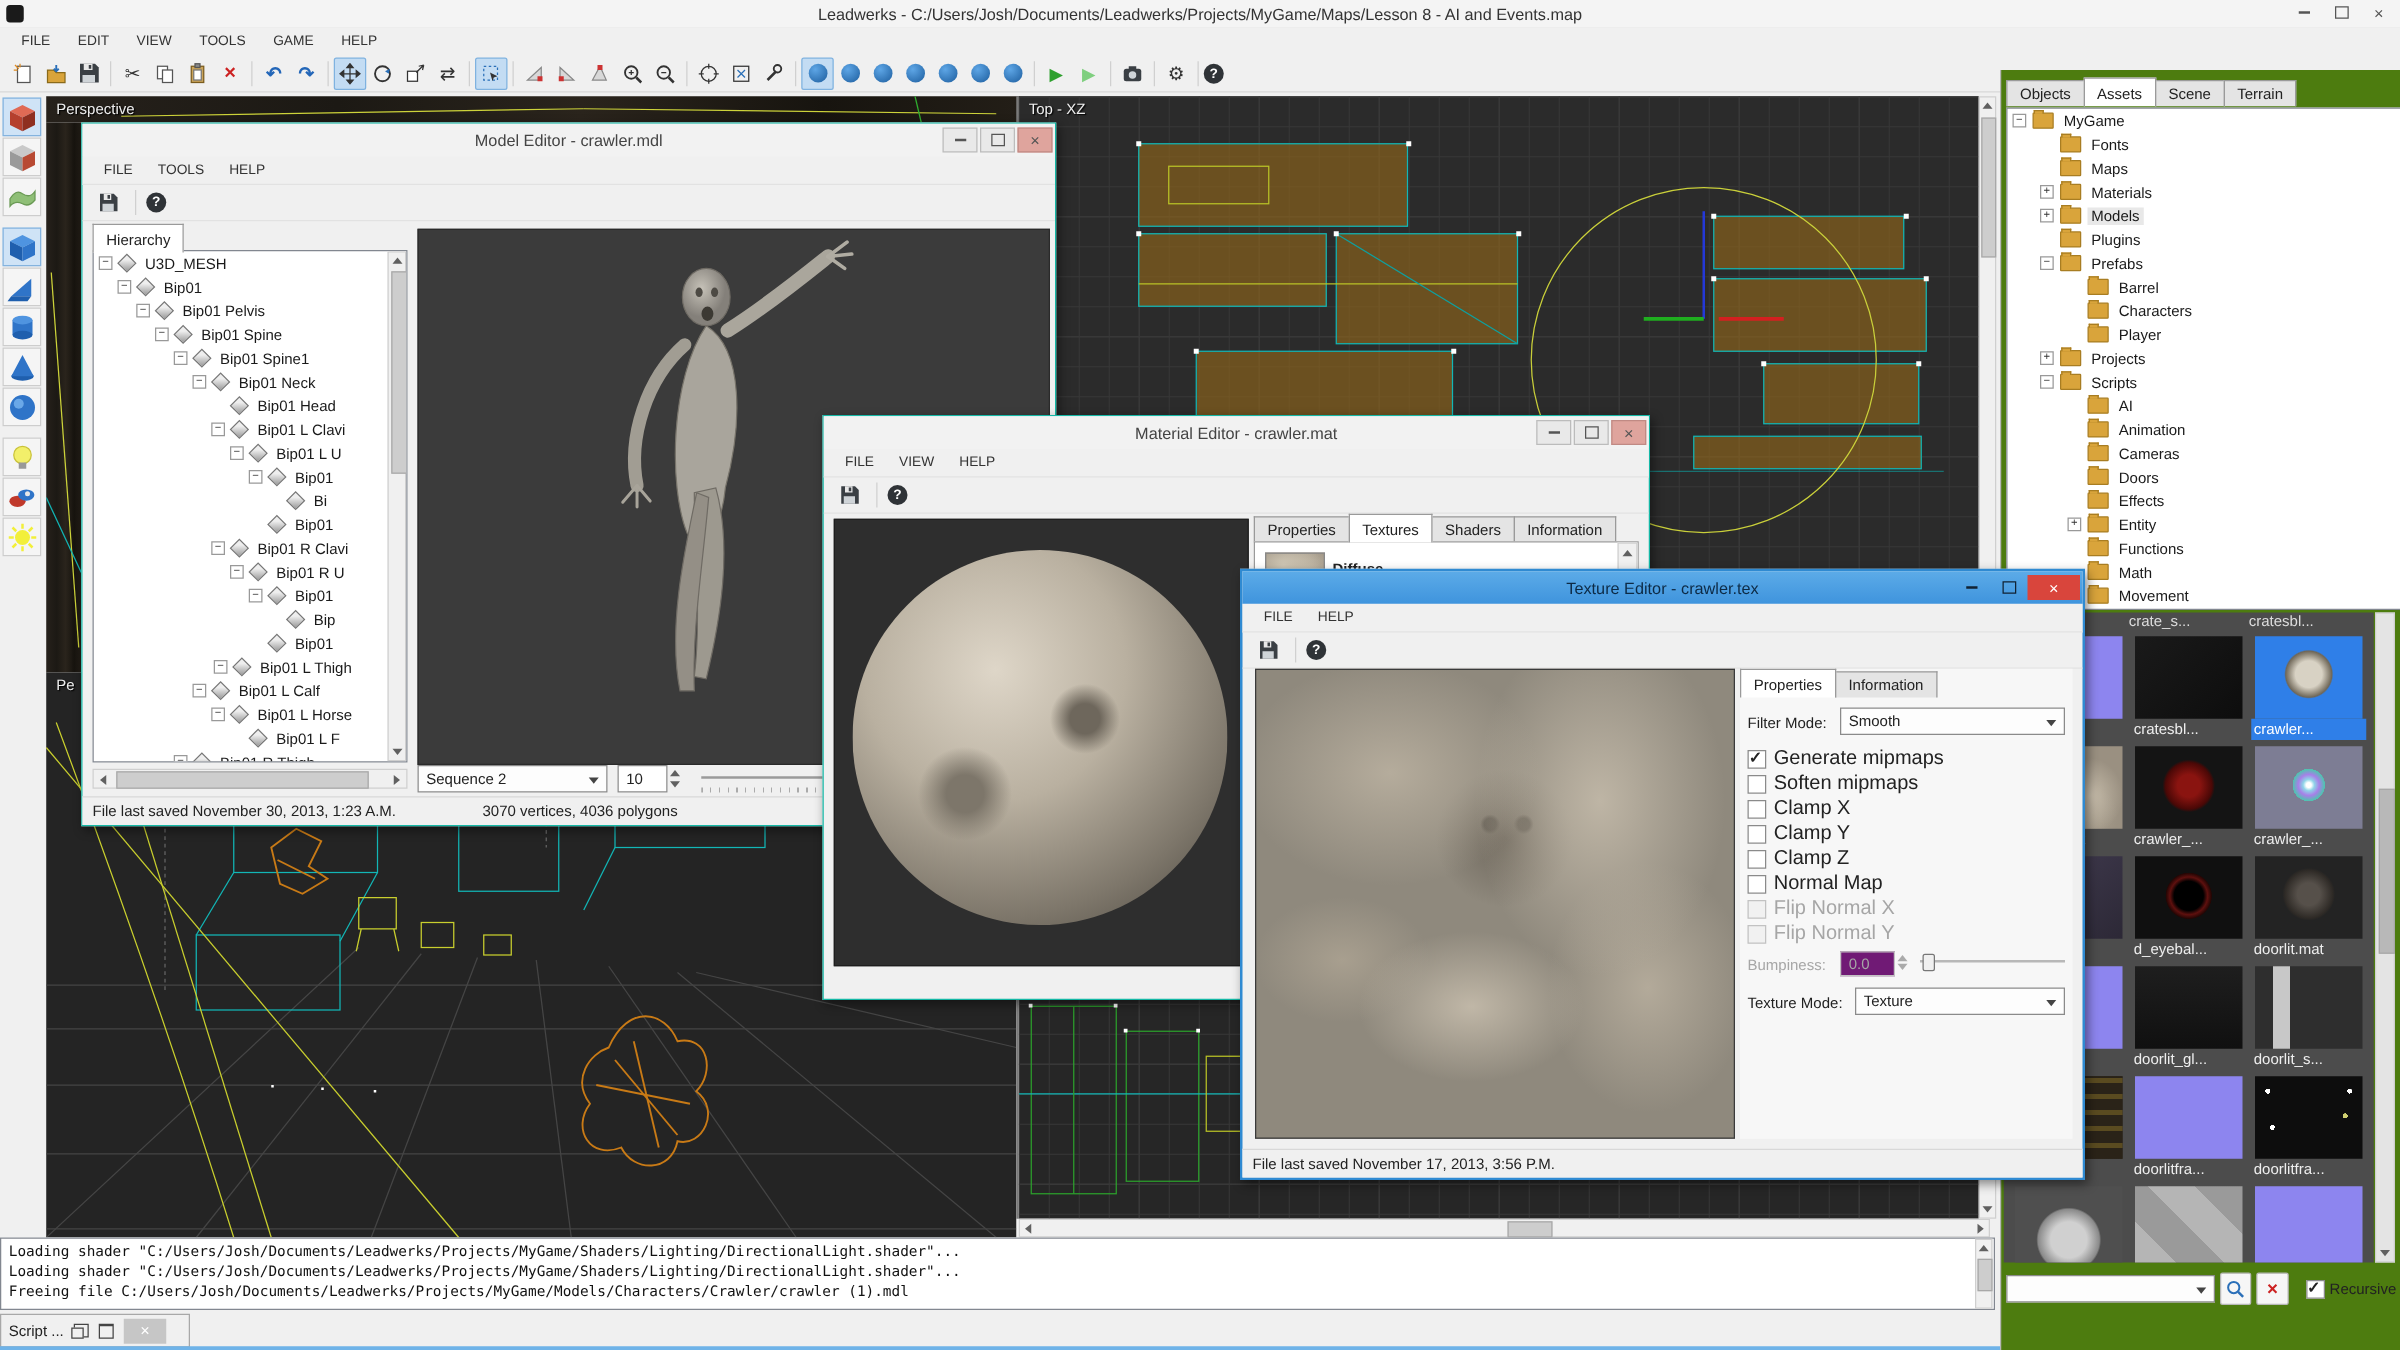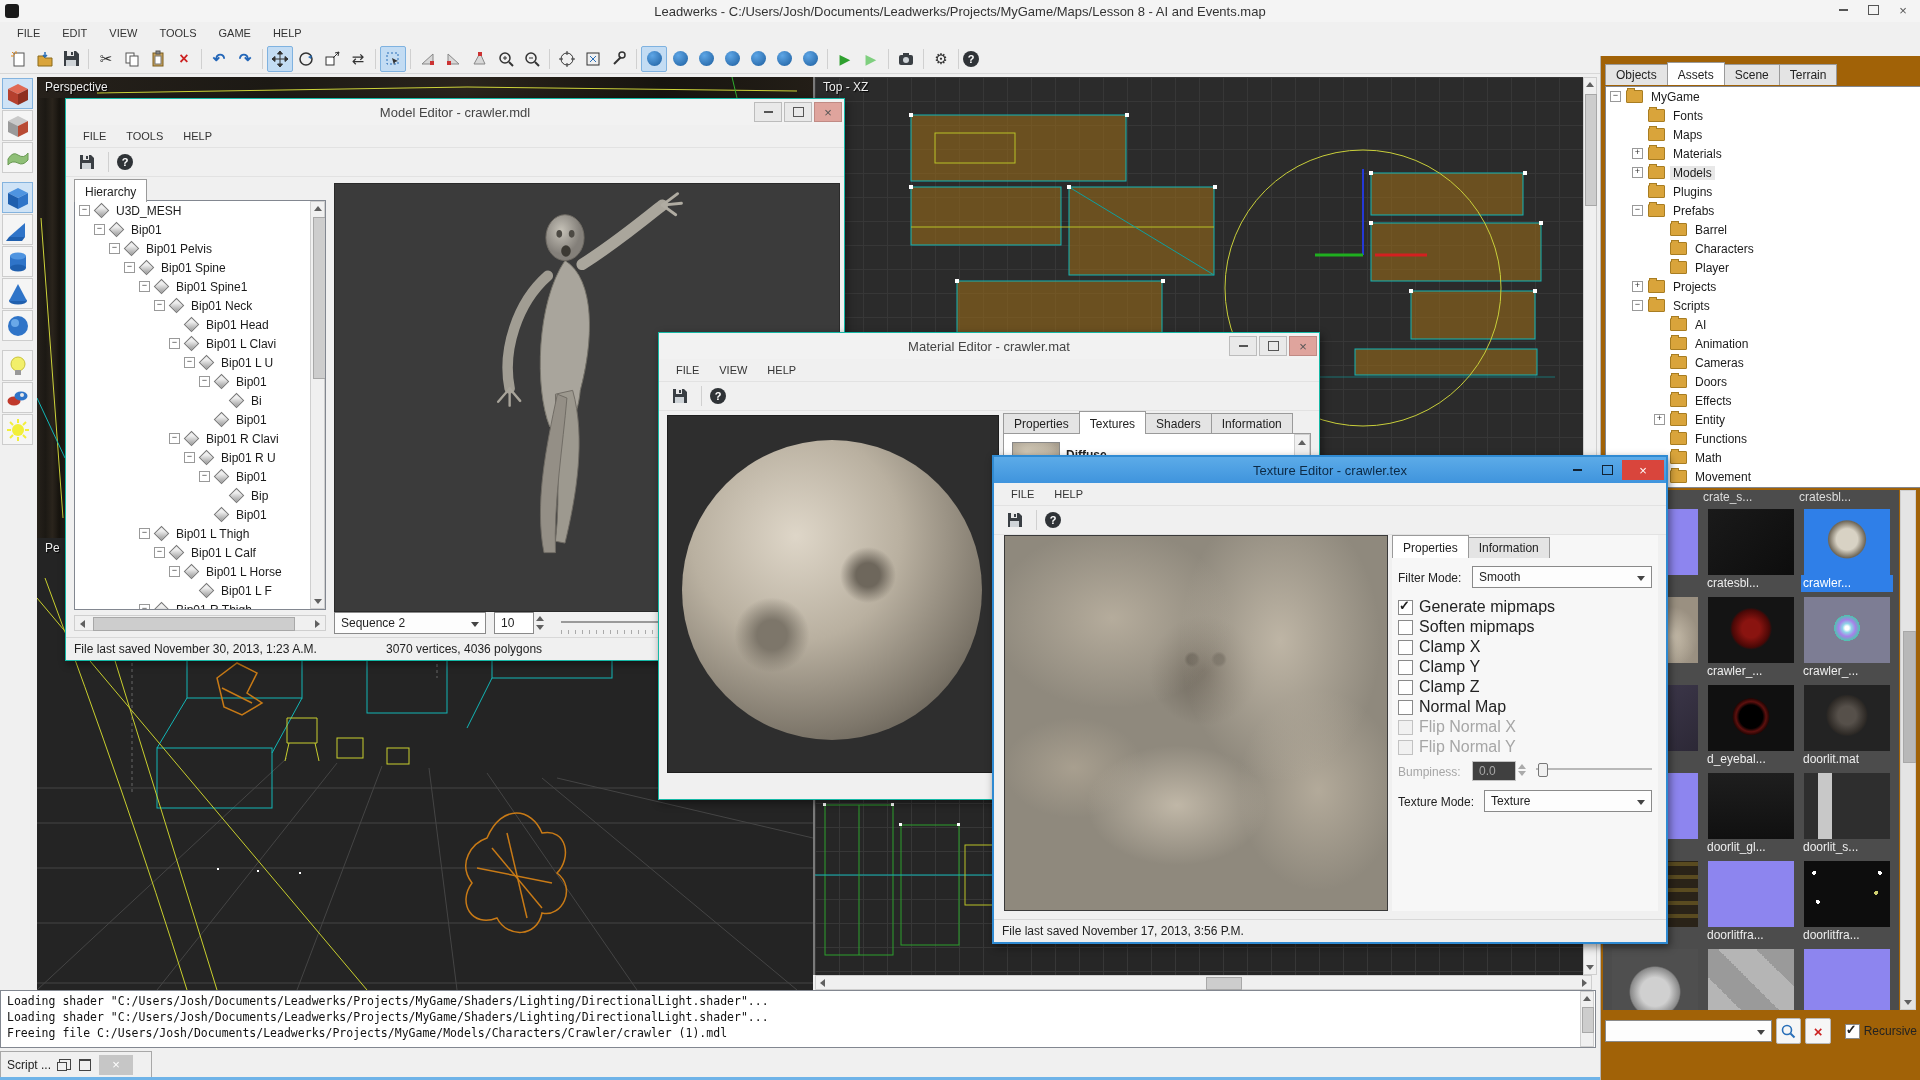--- a/index.html
+++ b/index.html
@@ -98,30 +98,30 @@
   .cb.dis{border-color:#c2c2c2;background:#f1f1f1;}
   .cbrow{display:flex;align-items:center;gap:6px;height:20px;}
   .cblabel{font-size:16px;}
   .cblabel.dim{color:#a6a6a6;}
   
   .selbox{background:#fdfdfd;border:1px solid #8a8a8a;height:22px;display:flex;align-items:center;
           padding-left:6px;box-sizing:border-box;position:relative;font-size:12px;}
   .selbox .caret{position:absolute;right:6px;top:9px;width:0;height:0;border-left:4px solid transparent;
                  border-right:4px solid transparent;border-top:5px solid #444;}
   .numbox{background:#fff;border:1px solid #8a8a8a;height:22px;box-sizing:border-box;display:flex;align-items:center;padding-left:6px;}
-  .numbox.dim{color:#a6a6a6;background:#404040;border-color:#c2c2c2;}
+  .numbox.dim{color:#a6a6a6;background:#701a75;border-color:#c2c2c2;}
   .spin{width:13px;height:22px;display:flex;flex-direction:column;justify-content:space-between;padding:4px 0;box-sizing:border-box;}
   .spin .arr{position:static;}
   .slider{position:relative;height:22px;}
   .slider .track{position:absolute;left:0;right:0;top:9px;height:2px;background:#9a9a9a;}
   .slider .thumb{position:absolute;top:2px;width:9px;height:16px;background:#f0f0f0;border:1px solid #777;border-radius:2px;}
   .ticks{position:absolute;left:0;right:0;top:18px;height:4px;
          background:repeating-linear-gradient(90deg,#aaa 0 1px,transparent 1px 7px);}
   
-  .rpanel{left:1600px;top:56px;width:320px;height:1024px;background:#a16207;border-left:1px solid #b5b5b5;box-sizing:border-box;}
+  .rpanel{left:1600px;top:56px;width:320px;height:1024px;background:#4d7c0f;border-left:1px solid #b5b5b5;box-sizing:border-box;}
   .thumbarea{position:absolute;left:2px;top:434px;width:296px;height:520px;background:#4c4c4c;overflow:hidden;}
   .cellgrid{display:flex;flex-wrap:wrap;padding-left:4px;}
   .cell{width:92px;margin:5px 2px 0 2px;}
   .cell .thumb{width:86px;height:66px;margin:0 auto;}
   .cell .tlab{font-size:12px;color:#eee;height:17px;line-height:17px;overflow:hidden;white-space:nowrap;padding:0 2px;}
   .cell.selected .tlab{background:#2f7fe8;color:#fff;}
   .ptoplabels{display:flex;padding-left:4px;}
   .ptoplabels span{width:96px;font-size:12px;color:#ddd;overflow:hidden;white-space:nowrap;}
   
   .t-lavender{background:#8d85ef;}
@@ -987,21 +987,21 @@
             <span class="nodebox"></span>
             <span class="tlabel">Bip</span>
           </div>
 
           <div class="trow" style="padding-left: 124px;">
             <span class="exp x-none"></span>
             <span class="nodebox"></span>
             <span class="tlabel">Bip01</span>
           </div>
 
-          <div class="trow" style="padding-left: 64px;">
+          <div class="trow" style="padding-left: 64px; margin-left: 32px;">
             <span class="exp x-minus"></span>
             <span class="nodebox"></span>
             <span class="tlabel">Bip01 L Thigh</span>
           </div>
 
           <div class="trow" style="padding-left: 79px;">
             <span class="exp x-minus"></span>
             <span class="nodebox"></span>
             <span class="tlabel">Bip01 L Calf</span>
           </div>

